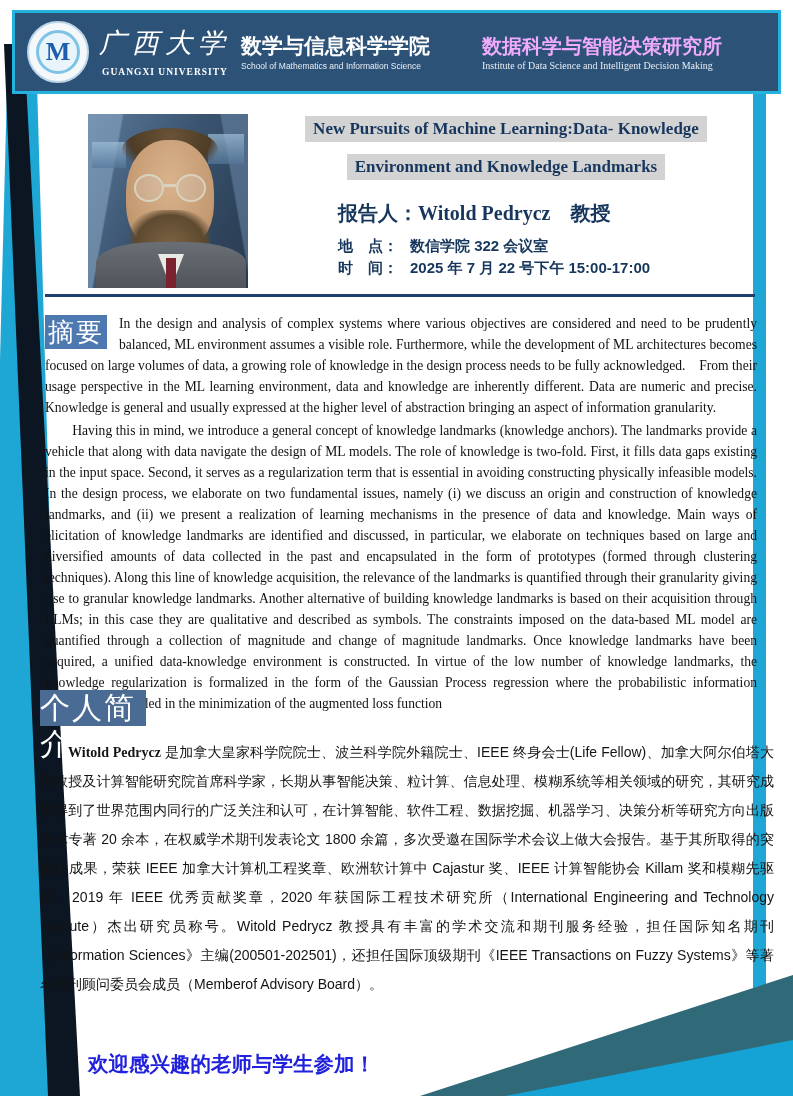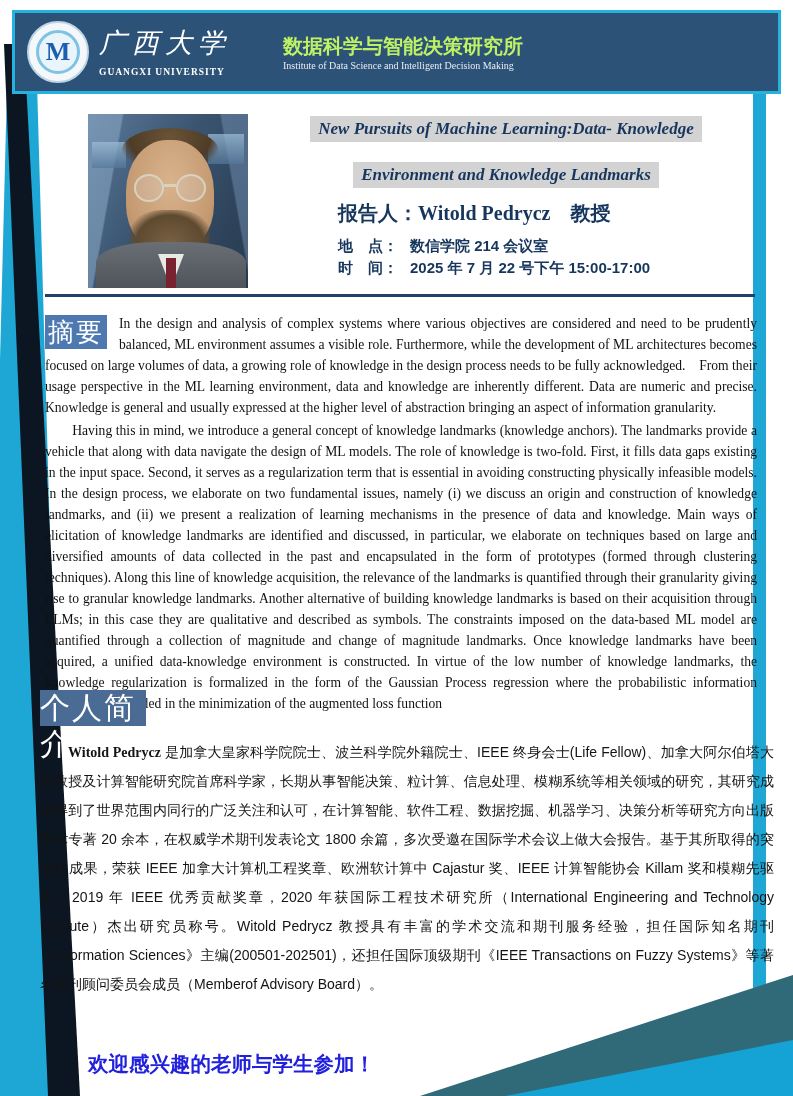--- a/index.html
+++ b/index.html
@@ -22,34 +22,34 @@
     display:flex; align-items:center; justify-content:center;
   }
   .logo-ring {
     position:absolute; inset:7px; border-radius:50%;
     border:3px solid #7fc3e4; background:#eaf4fb;
   }
   .logo-m {
     position:relative; font-family:"Liberation Serif", serif; font-weight:bold;
     font-size:26px; color:#1d5fae; z-index:1;
   }
-  .uni-block { margin-left:10px; flex:0 0 auto; text-align:left; }
+  .uni-block { margin-left:10px; flex:0 0 auto; text-align:center; }
   .uni-cn {
     color:#ffffff; font-family:"DejaVu Serif", serif; font-style:italic;
     font-size:27px; letter-spacing:6px; line-height:30px; white-space:nowrap;
   }
   .uni-en {
     color:#ffffff; font-family:"Liberation Serif", serif; font-weight:bold;
     font-size:9.5px; letter-spacing:1px; margin-top:9px; white-space:nowrap;
   }
   .school-block { margin-left:10px; flex:0 0 auto; }
   .school-cn { color:#fff; font-weight:bold; font-size:21px; line-height:26px; white-space:nowrap; }
   .school-en { color:#e8eef5; font-size:8.5px; margin-top:2px; white-space:nowrap; }
   .inst-block { margin-left:52px; flex:0 0 auto; }
-  .inst-cn { color:#bef264; font-weight:bold; font-size:20px; line-height:26px; white-space:nowrap; }
+  .inst-cn { color:#f0abfc; font-weight:bold; font-size:20px; line-height:26px; white-space:nowrap; }
   .inst-en { color:#e8eef5; font-family:"Liberation Serif", serif; font-size:10px; margin-top:1px; white-space:nowrap; }
 
   
   .photo {
     position:absolute; left:88px; top:114px; width:160px; height:174px; z-index:2;
     overflow:hidden;
     background:
       linear-gradient(100deg, rgba(140,170,200,.55) 0 18%, rgba(40,60,85,0) 19%),
       linear-gradient(260deg, rgba(120,150,185,.45) 0 14%, rgba(40,60,85,0) 15%),
       linear-gradient(120deg,#5c7a9a 0%, #3a5470 45%, #27394e 100%);
@@ -80,21 +80,21 @@
   }
   .ph-suit {
     position:absolute; left:8px; bottom:-6px; width:150px; height:52px;
     border-radius:40% 40% 0 0; background:linear-gradient(180deg,#6a6f76,#4c5158);
   }
   .ph-shirt { position:absolute; left:70px; bottom:0; width:26px; height:34px; background:#e8e8e4; clip-path:polygon(50% 100%,0 0,100% 0); }
   .ph-tie { position:absolute; left:78px; bottom:0; width:10px; height:30px; background:#7a2230; }
 
   
   .title-block { position:absolute; left:255px; top:116px; width:502px; text-align:center; z-index:2; }
-  .title-line { margin-bottom:20px;font-style:italic; }
+  .title-line { margin-bottom:12px; }
   .title-line span {
     display:inline-block; background:#d3d3d3; padding:3px 8px;
     font-family:"Liberation Serif", serif; font-weight:bold; font-size:17px;
     color:var(--navy,#17365d);
   }
   .speaker-line {
     position:absolute; left:338px; top:200px; z-index:2;
     font-size:20px; font-weight:bold; color:var(--navy,#17365d); white-space:nowrap;
   }
   .speaker-line .en-name { font-family:"Liberation Serif", serif; }
@@ -151,20 +151,24 @@
 </svg>
 
 <header class="banner">
   <div class="logo-circle">
     <div class="logo-ring"></div>
     <span class="logo-m">M</span>
   </div>
   <div class="uni-block">
     <div class="uni-cn">广西大学</div>
     <div class="uni-en">GUANGXI UNIVERSITY</div>
+  </div>
+  <div class="school-block">
+    <div class="school-cn">数学与信息科学学院</div>
+    <div class="school-en">School of Mathematics and Information Science</div>
   </div>
   <div class="inst-block">
     <div class="inst-cn">数据科学与智能决策研究所</div>
     <div class="inst-en">Institute of Data Science and Intelligent Decision Making</div>
   </div>
 </header>
 
 <div class="photo">
   <div class="ph-screen ph-s1"></div>
   <div class="ph-screen ph-s2"></div>
@@ -181,21 +185,21 @@
   <div class="ph-tie"></div>
 </div>
 
 <div class="title-block">
   <div class="title-line"><span>New Pursuits of Machine Learning:Data- Knowledge</span></div>
   <div class="title-line"><span>Environment and Knowledge Landmarks</span></div>
 </div>
 
 <div class="speaker-line"><span>报告人：</span><span class="en-name">Witold Pedrycz</span><span>　教授</span></div>
 
-<div class="meta-line meta-loc"><span class="meta-label">地　点：</span><span>数信学院 214 会议室</span></div>
+<div class="meta-line meta-loc"><span class="meta-label">地　点：</span><span>数信学院 322 会议室</span></div>
 
 <div class="meta-line meta-time"><span class="meta-label">时　间：</span><span>2025 年 7 月 22 号下午 15:00-17:00</span></div>
 
 <div class="divider"></div>
 
 <div class="abstract">
   <div class="abstract-badge">摘要</div>
   <p class="p1">In the design and analysis of complex systems where various objectives are considered and need to be prudently balanced, ML environment assumes a visible role. Furthermore, while the development of ML architectures becomes focused on large volumes of data, a growing role of knowledge in the design process needs to be fully acknowledged.　From their usage perspective in the ML learning environment, data and knowledge are inherently different. Data are numeric and precise. Knowledge is general and usually expressed at the higher level of abstraction bringing an aspect of information granularity.</p>
   <p class="p2">Having this in mind, we introduce a general concept of knowledge landmarks (knowledge anchors). The landmarks provide a vehicle that along with data navigate the design of ML models. The role of knowledge is two-fold. First, it fills data gaps existing in the input space. Second, it serves as a regularization term that is essential in avoiding constructing physically infeasible models.　In the design process, we elaborate on two fundamental issues, namely (i) we discuss an origin and construction of knowledge landmarks, and (ii) we present a realization of learning mechanisms in the presence of data and knowledge. Main ways of elicitation of knowledge landmarks are identified and discussed, in particular, we elaborate on techniques based on large and diversified amounts of data collected in the past and encapsulated in the form of prototypes (formed through clustering techniques). Along this line of knowledge acquisition, the relevance of the landmarks is quantified through their granularity giving rise to granular knowledge landmarks. Another alternative of building knowledge landmarks is based on their acquisition through LLMs; in this case they are qualitative and described as symbols. The constraints imposed on the data-based ML model are quantified through a collection of magnitude and change of magnitude landmarks. Once knowledge landmarks have been acquired, a unified data-knowledge environment is constructed. In virtue of the low number of knowledge landmarks, the knowledge regularization is formalized in the form of the Gaussian Process regression where the probabilistic information granules are included in the minimization of the augmented loss function</p>
 </div>

